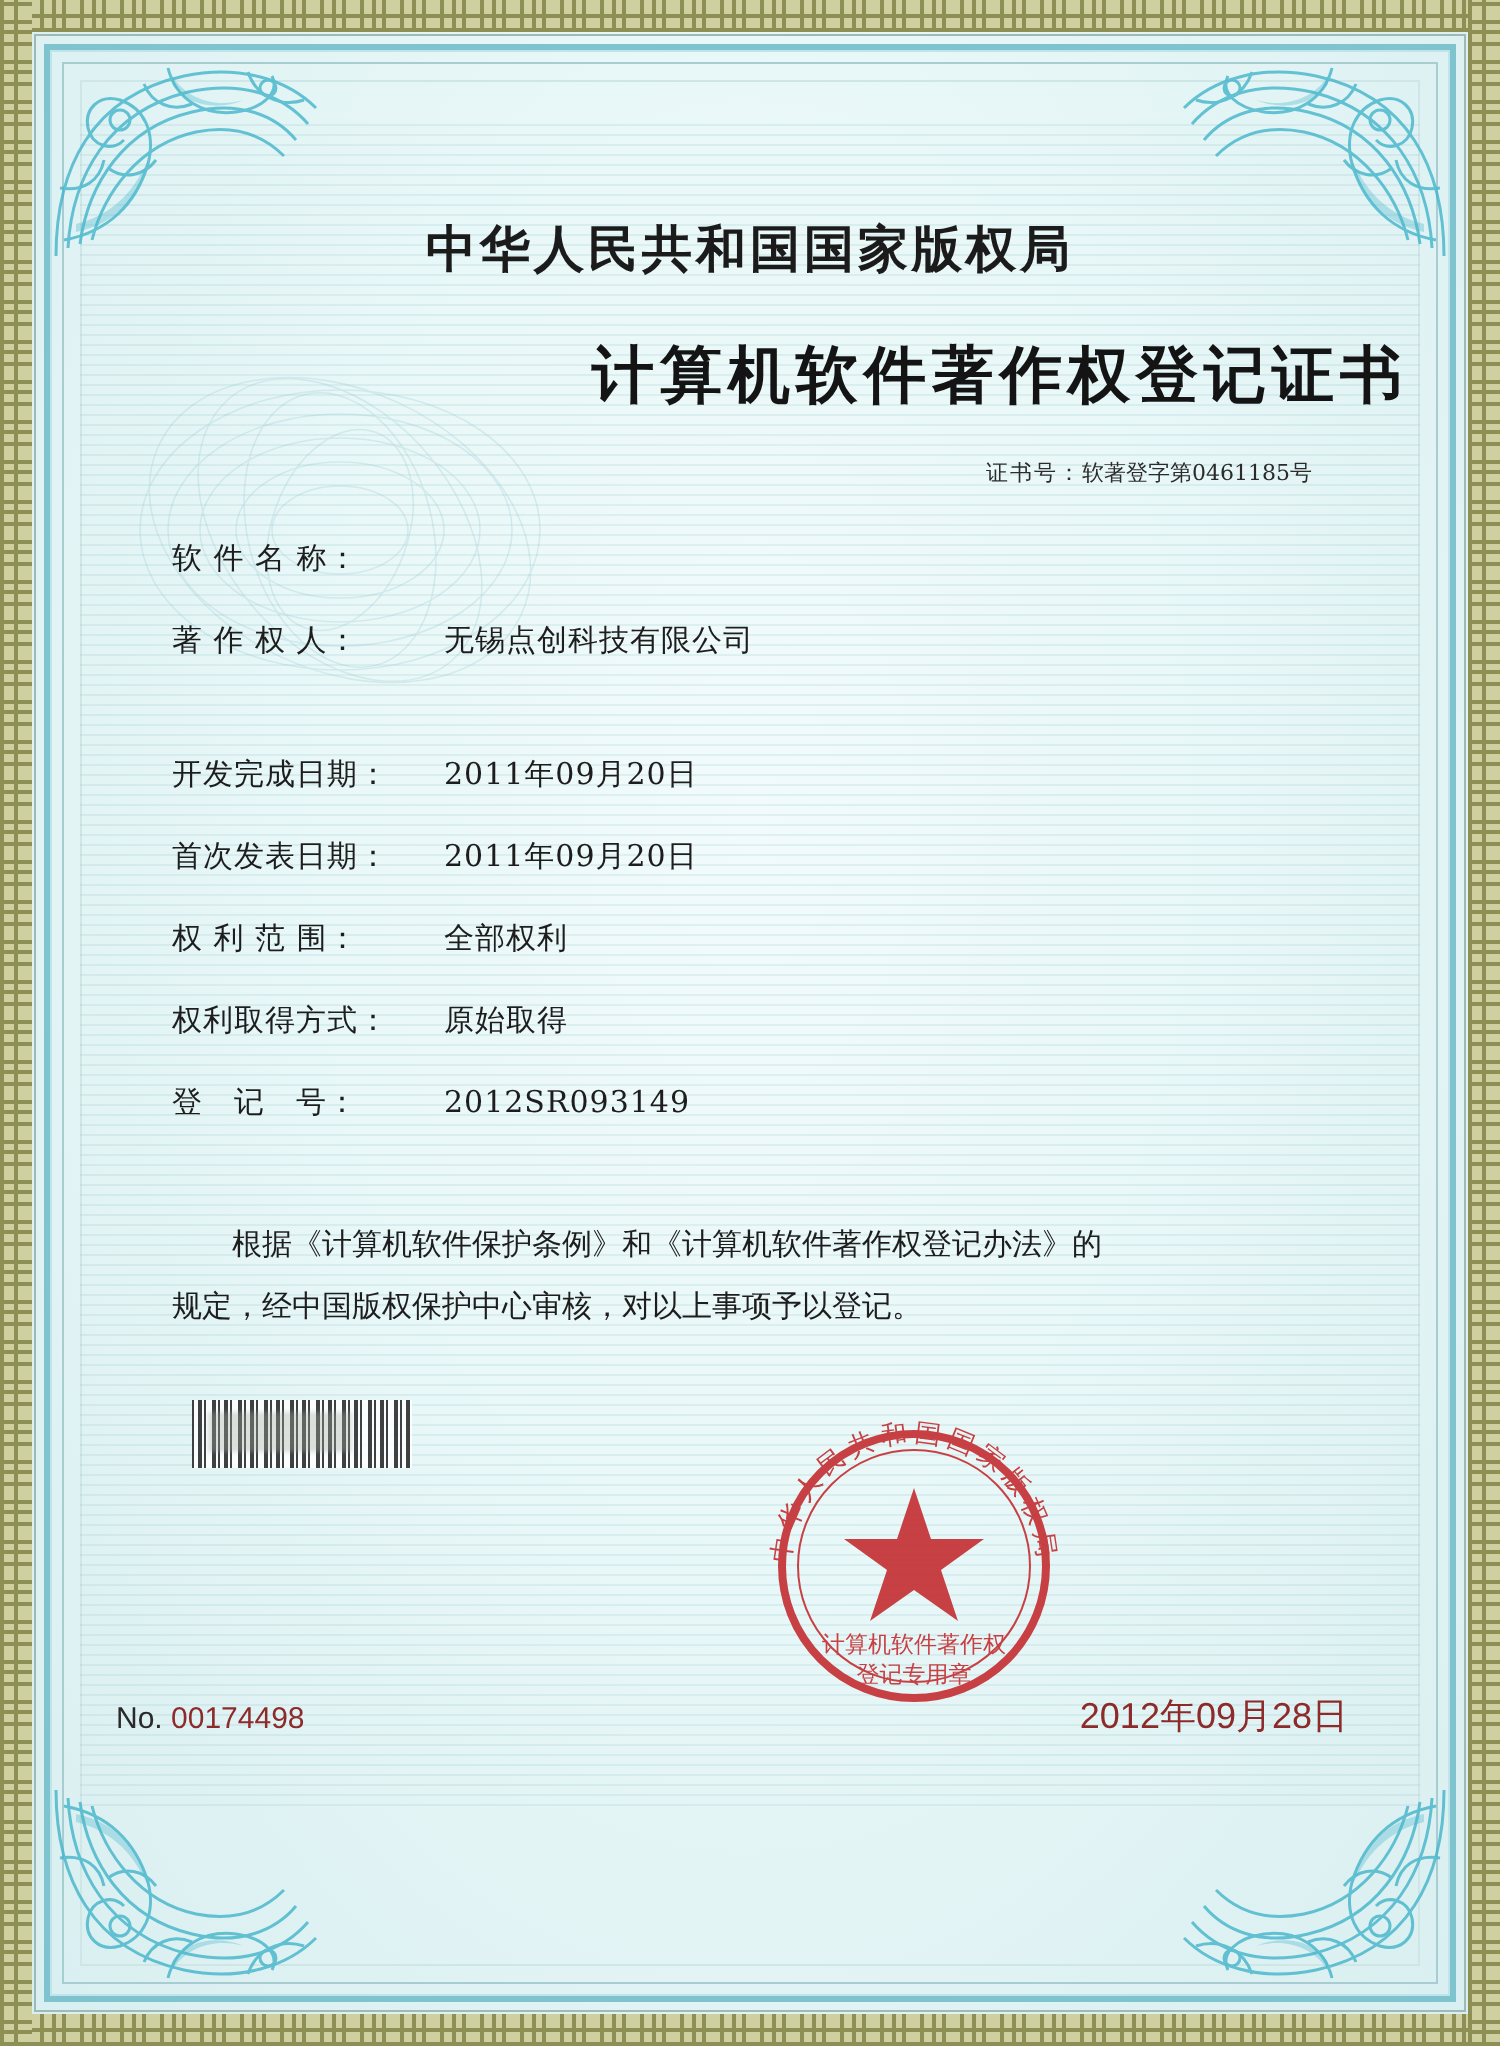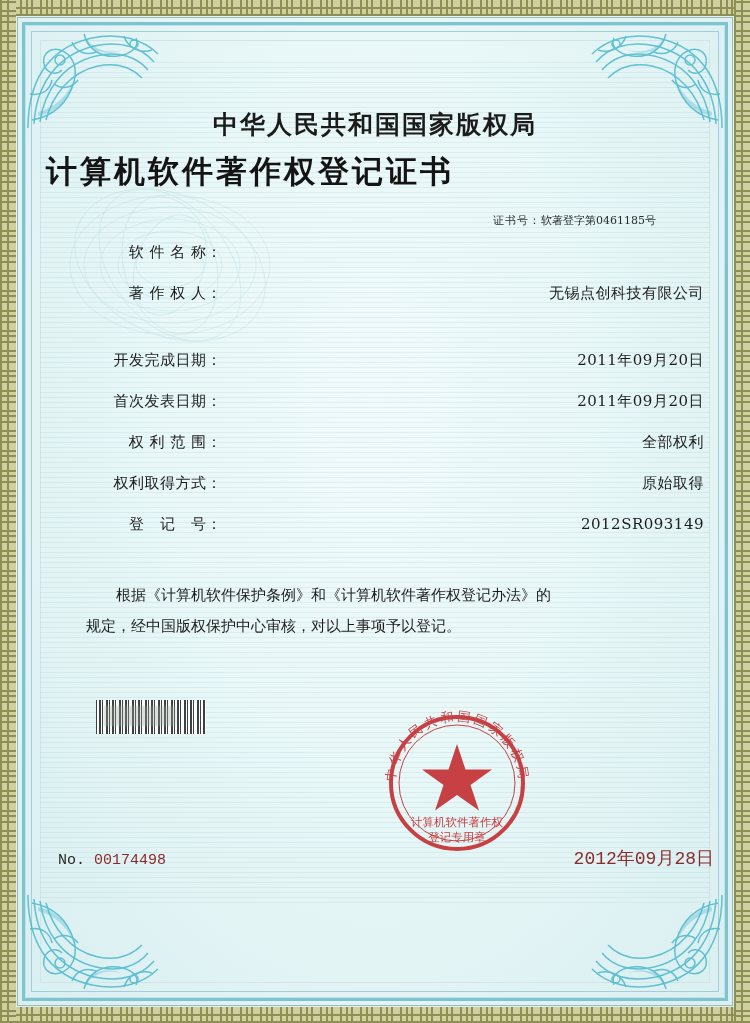--- a/index.html
+++ b/index.html
@@ -128,45 +128,44 @@
   .title-cn {
     text-align: center;
     font-family: "DejaVu Serif", serif;
     font-weight: bold;
     color: #1b1b1b;
     font-size: 25px;
     letter-spacing: 2px;
     margin-top: 62px;
   }
   .title-main {
-    text-align: left;
+    text-align: right;
     font-family: Liberation Mono, monospace;
     font-weight: bold;
     color: #141414;
     font-size: 31px;
     letter-spacing: 3px;
-    margin-top: 10px;
+    margin-top: 26px;
   }
 
   .cert-no {
     text-align: right;
     padding-right: 48px;
     margin-top: 20px;
     font-size: 11px;
     color: #2b2b2b;
     font-family: "DejaVu Serif", serif;
   }
   .cert-no .label { letter-spacing: 1px; }
 
   .fields {
-    margin-top: 15px;
+    margin-top: 26px;
     padding-left: 40px;
     font-family: "DejaVu Serif", serif;
     color: #1d1d1d;
-    text-align: right;
   }
   .frow {
     display: flex;
     align-items: flex-start;
     margin-bottom: 4px;
     font-size: 15px;
   }
   .flabel {
     width: 136px;
     flex: 0 0 136px;
@@ -226,25 +225,25 @@
     width: 170px;
     height: 170px;
   }
   .seal svg { display: block; }
 
   
   .footer {
     position: absolute;
     left: 0; right: 0;
     top: 846px;
-    padding: 0 36px 0 58px;
+    padding: 0 76px 0 58px;
     display: flex;
     justify-content: space-between;
     align-items: baseline;
-    font-family: Liberation Mono, monospace;
+    font-family: Liberation Sans, sans-serif;
   }
   .serial {
     font-size: 15px;
     color: #8d2b2b;
   }
   .serial .no-label { color: #2a2a2a; }
   .issue-date {
     font-size: 18px;
     color: #8d2b2b;
   }

